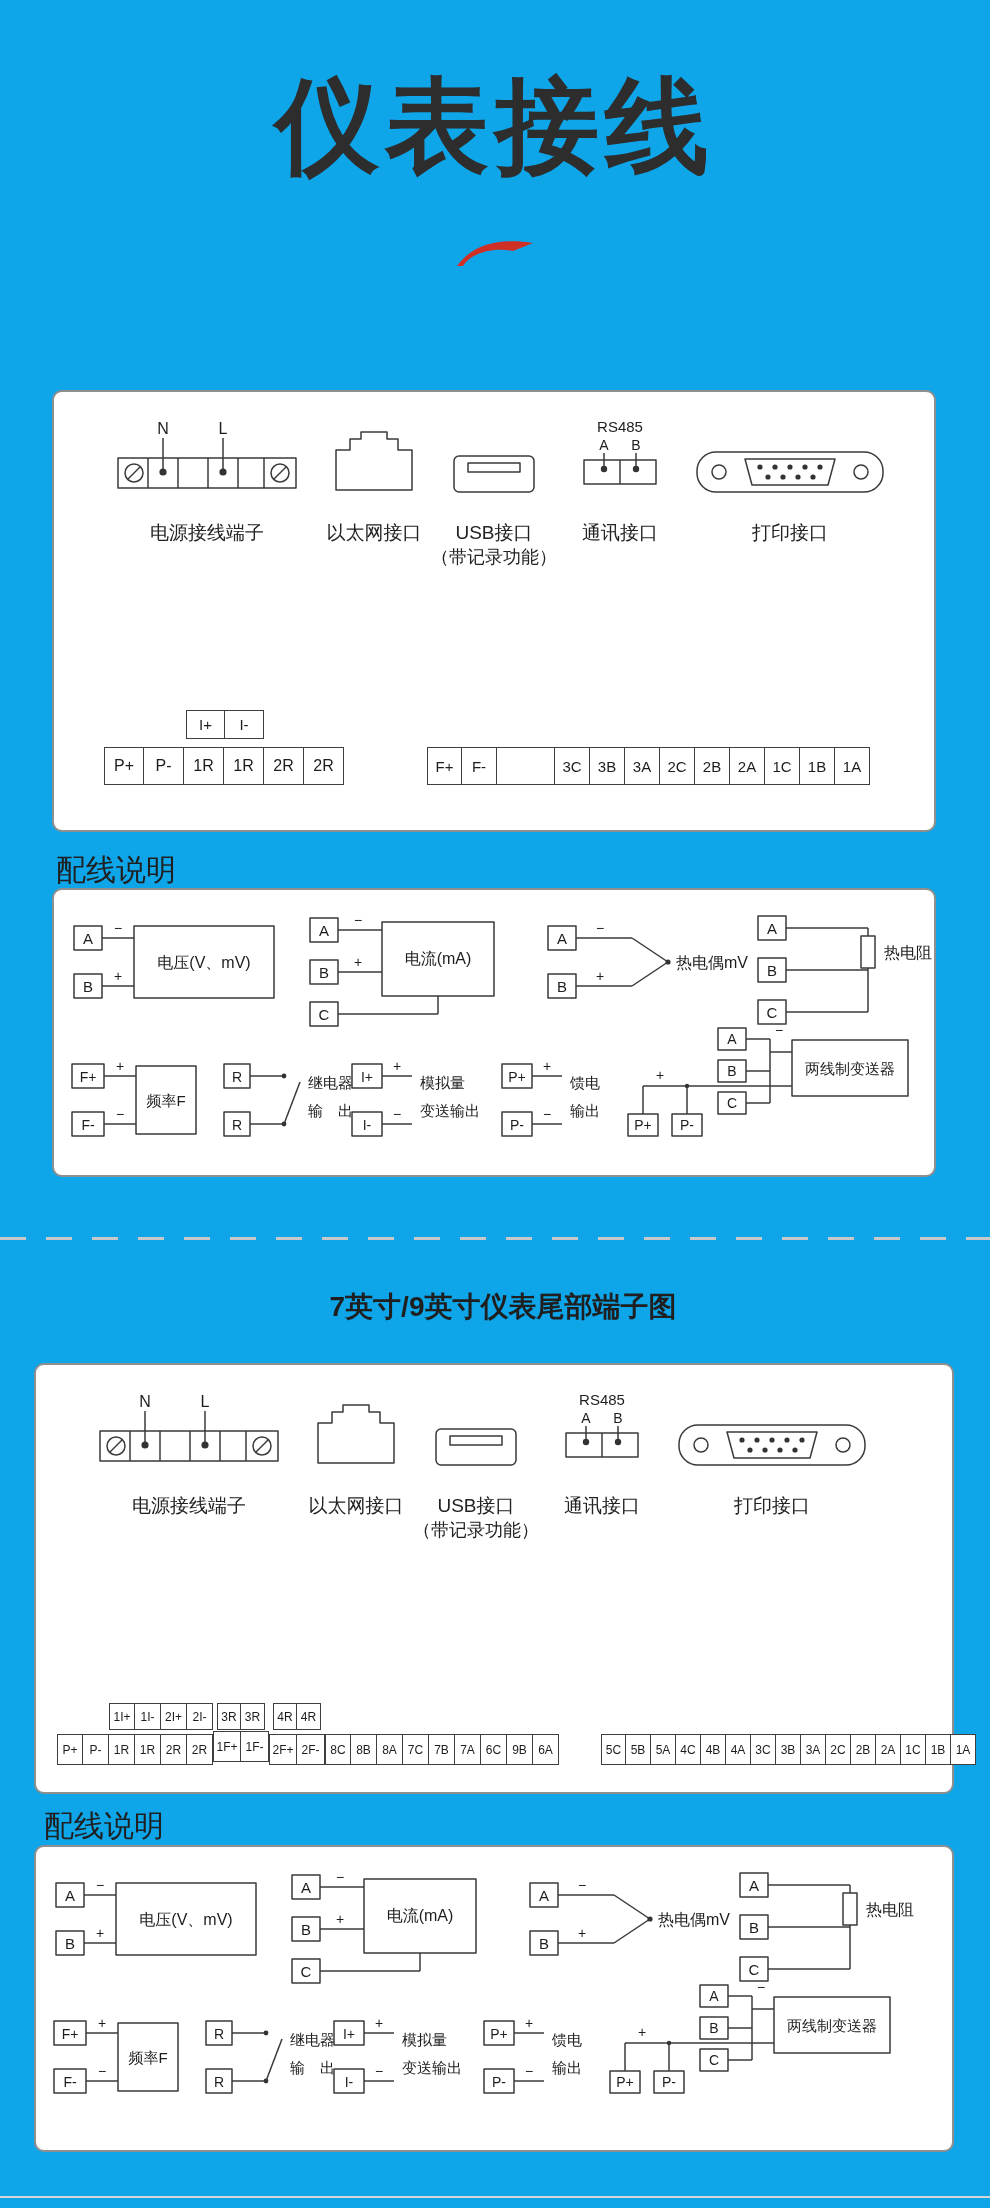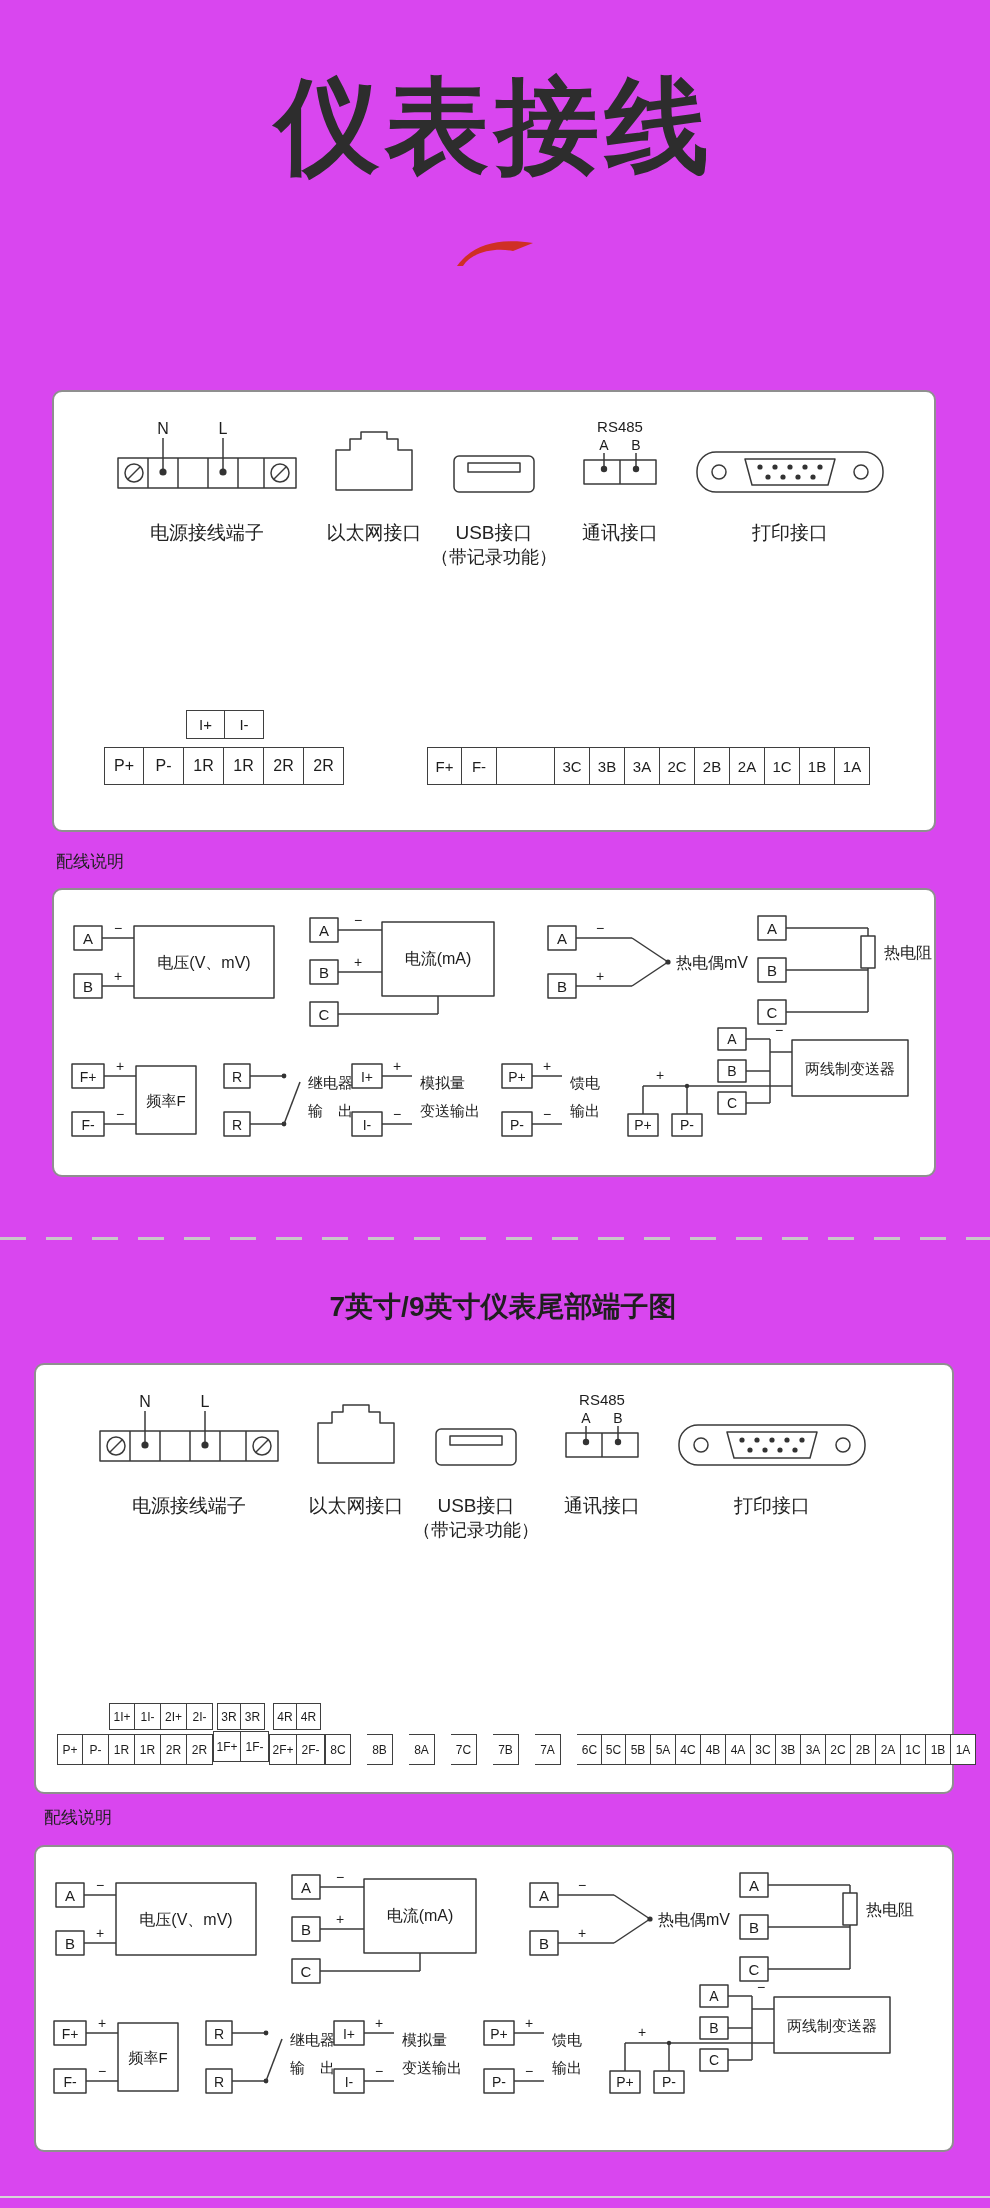--- a/index.html
+++ b/index.html
@@ -1,34 +1,34 @@
 <!DOCTYPE html>
 <html><head>
 <meta charset="utf-8">
 <style>
   * { margin:0; padding:0; box-sizing:border-box; }
   body { background:#fff; font-family:"Liberation Sans", sans-serif; color:#333; }
-  .page { position:relative; width:990px; height:2208px; background:#d946ef; overflow:hidden; margin:0 auto; }
+  .page { position:relative; width:990px; height:2208px; background:#0ea5e9; overflow:hidden; margin:0 auto; }
 
   .main-title { position:absolute; top:58px; left:0; width:100%; text-align:center;
     font-size:104px; font-weight:bold; color:#2d2d2d; letter-spacing:6px; }
   .swoosh { position:absolute; top:238px; left:455px; width:80px; height:30px; }
 
   .section-title { position:absolute; left:0; width:100%; text-align:center;
     font-size:28px; font-weight:bold; color:#1f1f1f; }
   #sec1-title { top:322px; }
   #sec2-title { top:1288px;margin-left:8px; }
 
   .panel { position:absolute; border:2px solid #8f8f8f; border-radius:10px; background:#fff; }
   #panel5  { left:52px;  top:390px;  width:884px; height:442px; }
   #wiring1 { left:52px;  top:888px;  width:884px; height:289px; }
   #panel79 { left:34px;  top:1363px; width:920px; height:431px; }
   #wiring2 { left:34px;  top:1845px; width:920px; height:307px; }
 
-  .notes { position:absolute; font-size:17px; color:#1f1f1f; }
+  .notes { position:absolute; font-size:30px; color:#1f1f1f; }
   #notes1 { left:56px; top:850px; }
   #notes2 { left:44px; top:1806px; }
 
   .fill { position:absolute; inset:0; }
   .conn { position:absolute; }
   .conn-label { position:absolute; text-align:center; font-size:19px; color:#222; }
   .dg { position:absolute; }
 
   .dashed-divider { position:absolute; left:0; top:1237px; width:990px; height:3px;
     background:repeating-linear-gradient(90deg,#c8c8c8 0 26px, transparent 26px 46px); }
@@ -49,21 +49,21 @@
 
   .strip79u .cell { width:26px; height:27px; font-size:12px; }
   #strip79-u1 { left:73px;  top:338px; }
   #strip79-u2 { left:181px; top:338px; }
   #strip79-u3 { left:237px; top:338px; }
   #strip79-u2 .cell, #strip79-u3 .cell { width:24px; }
   .strip79m .cell { width:26px; height:31px; font-size:12px; }
   #strip79-m1 { left:21px;  top:369px; }
   #strip79-m2 { left:177px; top:366px; }
   #strip79-m3 { left:233px; top:369px; }
-  #strip79-m4 { left:289px; top:369px;gap:16px; }
+  #strip79-m4 { left:289px; top:369px; }
   #strip79-m5 { left:537px; top:369px;padding-left:28px; }
   #strip79-m2 .cell, #strip79-m3 .cell { width:28px; }
   #strip79-m5 .cell { width:25px; }
 
   svg .ln { stroke:#3a3a3a; stroke-width:1.5; fill:none; stroke-linejoin:round; }
   svg .fl { fill:#333; stroke:none; }
   svg text { fill:#1d1d1d; font-family:"Liberation Sans", sans-serif; }
 </style>
 </head>
 <body>

